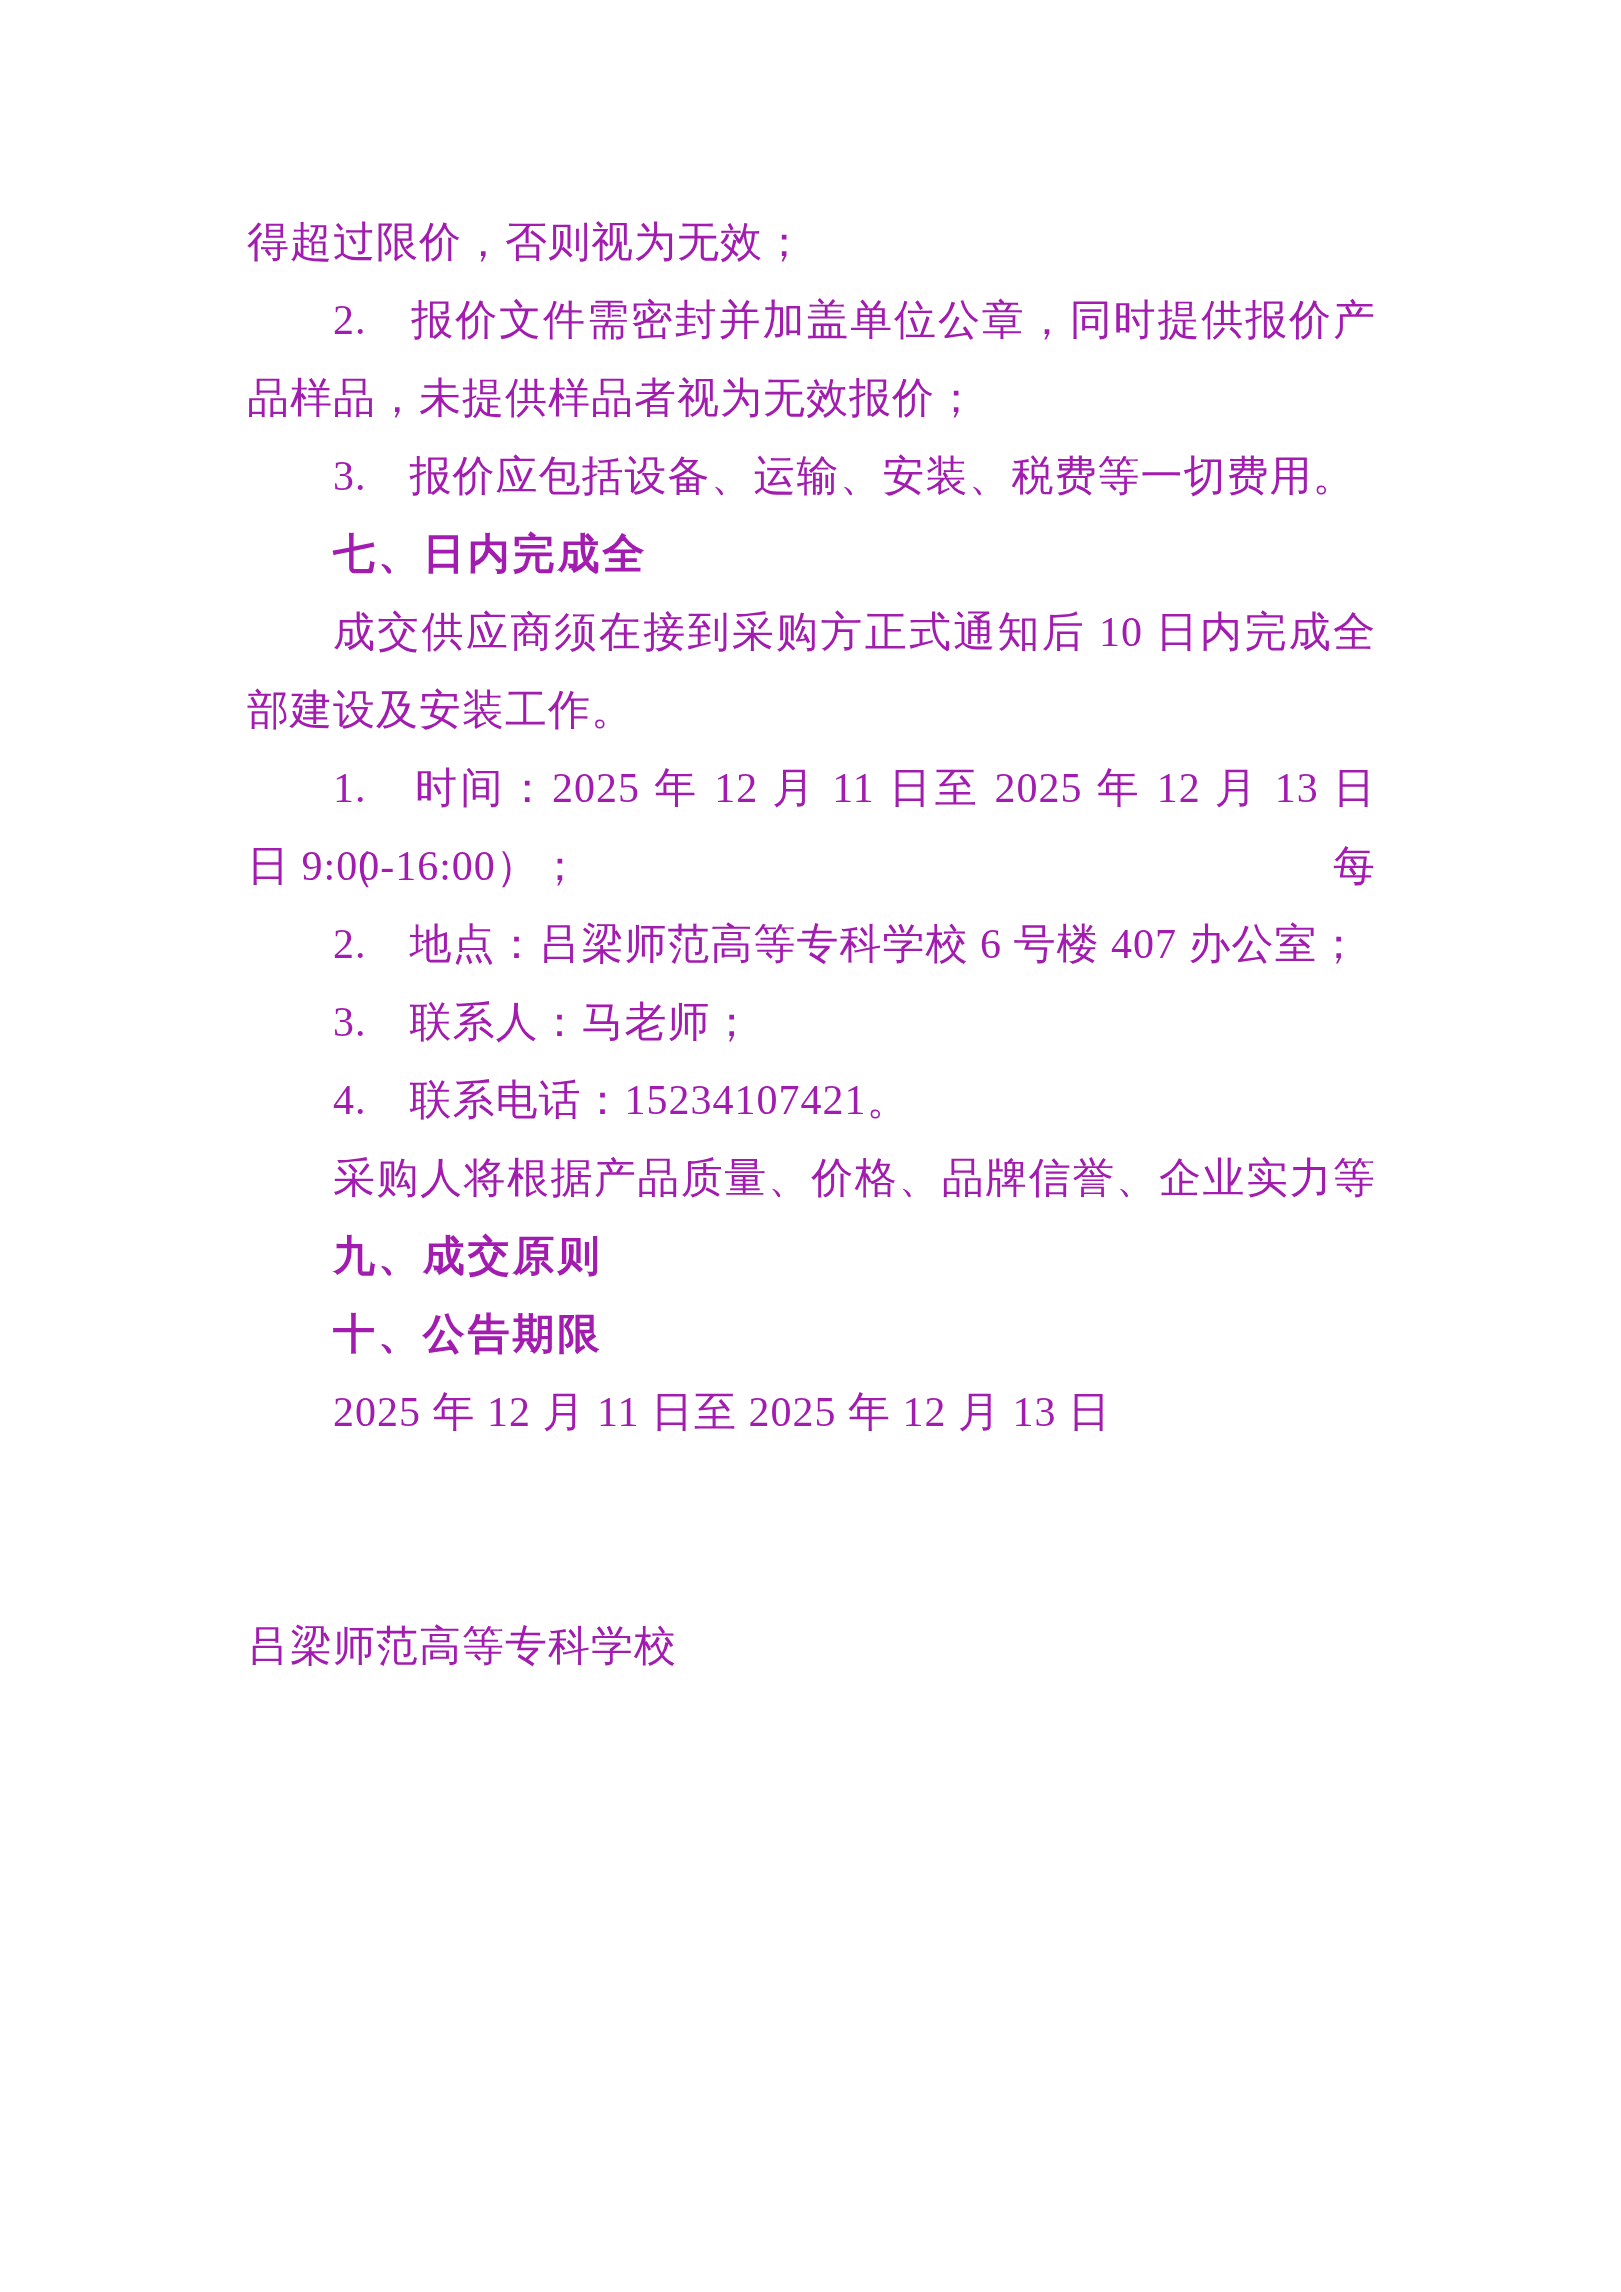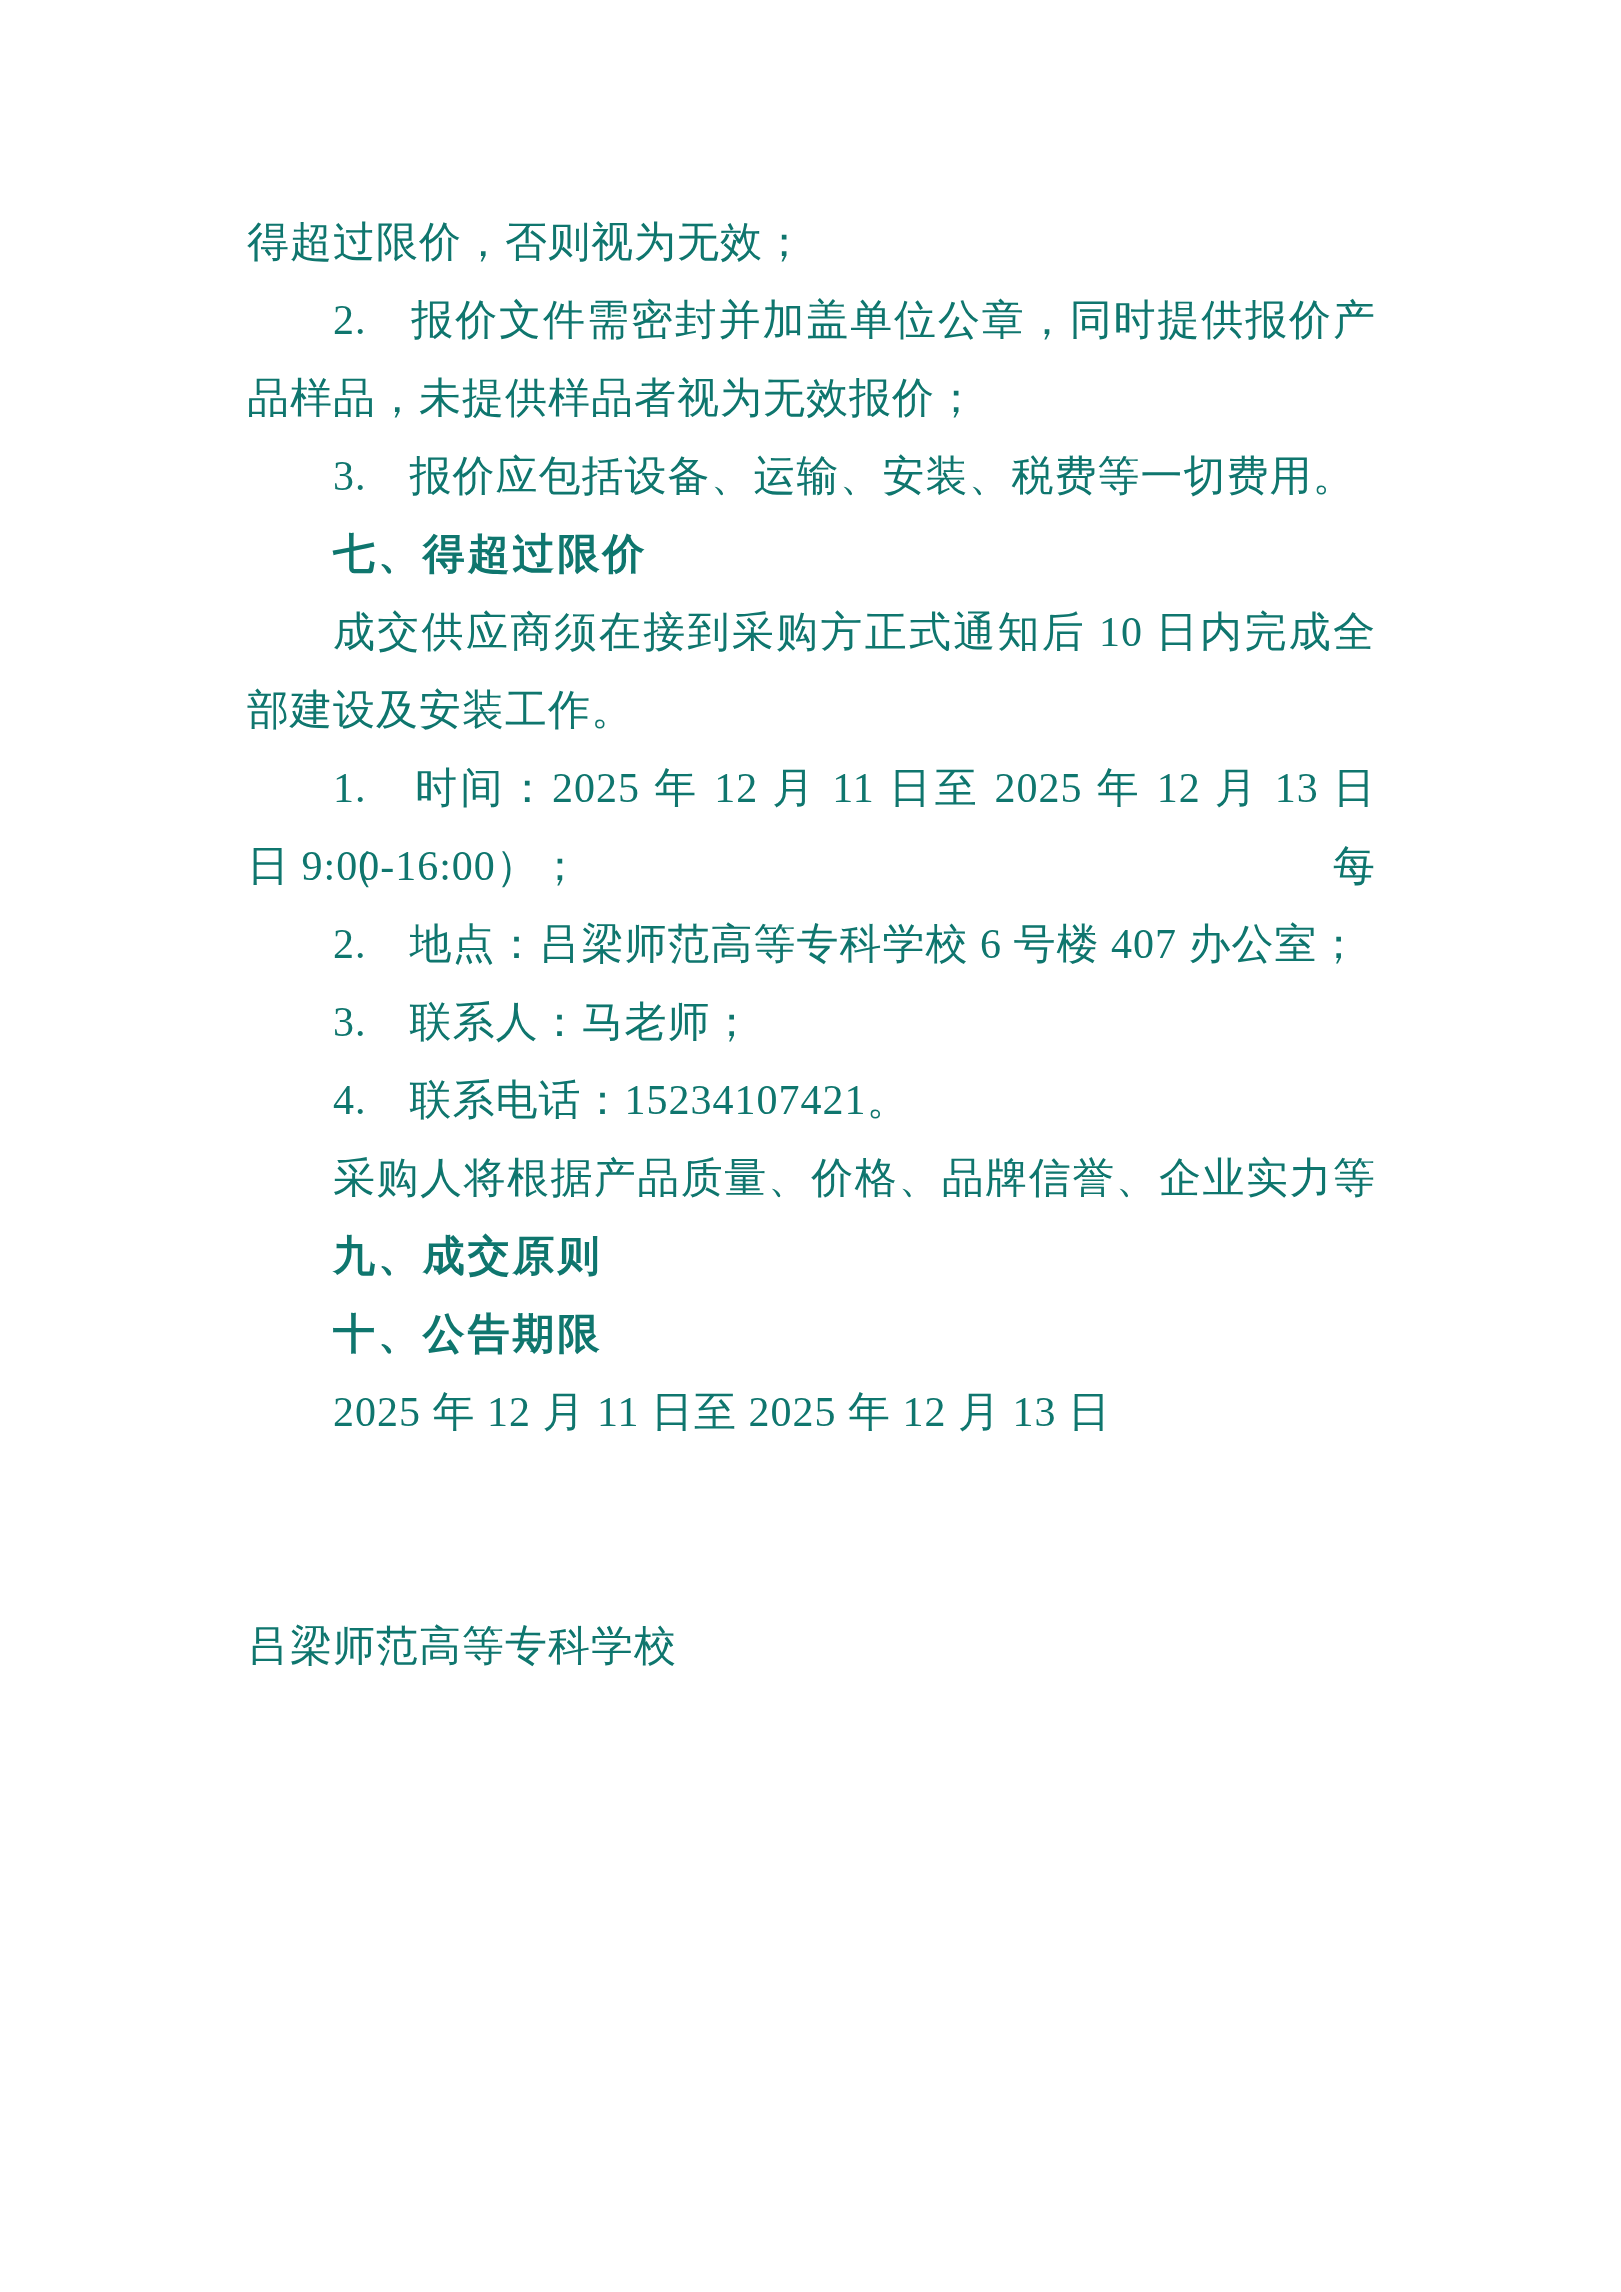--- a/index.html
+++ b/index.html
@@ -23,21 +23,21 @@
     width: 1129px;
   }
   .line {
     box-sizing: border-box;
     width: 100%;
     height: 78px;
     line-height: 78px;
     font-size: 42px;
     letter-spacing: 1px;
     white-space: nowrap;
-    color: #0f766e;
+    color: #a21caf;
   }
   .line.indent {
     padding-left: 86px;
   }
   .line.full {
     white-space: normal;
     text-align: justify;
     text-align-last: justify;
   }
   .line.heading {
@@ -55,21 +55,21 @@
 </style>
 </head>
 <body>
 
 <div class="page">
   <div class="content" id="doc-content">
       <div class="line">得超过限价，否则视为无效；</div>
       <div class="line indent full">2.　报价文件需密封并加盖单位公章，同时提供报价产</div>
       <div class="line">品样品，未提供样品者视为无效报价；</div>
       <div class="line indent">3.　报价应包括设备、运输、安装、税费等一切费用。</div>
-      <div class="line indent heading">七、得超过限价</div>
+      <div class="line indent heading">七、日内完成全</div>
       <div class="line indent full">成交供应商须在接到采购方正式通知后 10 日内完成全</div>
       <div class="line">部建设及安装工作。</div>
       <div class="line indent full">1.　时间：2025 年 12 月 11 日至 2025 年 12 月 13 日（每</div>
       <div class="line">日 9:00-16:00）；</div>
       <div class="line indent">2.　地点：吕梁师范高等专科学校 6 号楼 407 办公室；</div>
       <div class="line indent">3.　联系人：马老师；</div>
       <div class="line indent">4.　联系电话：15234107421。</div>
       <div class="line indent full">采购人将根据产品质量、价格、品牌信誉、企业实力等</div>
       <div class="line indent heading">九、成交原则</div>
       <div class="line indent heading">十、公告期限</div>

